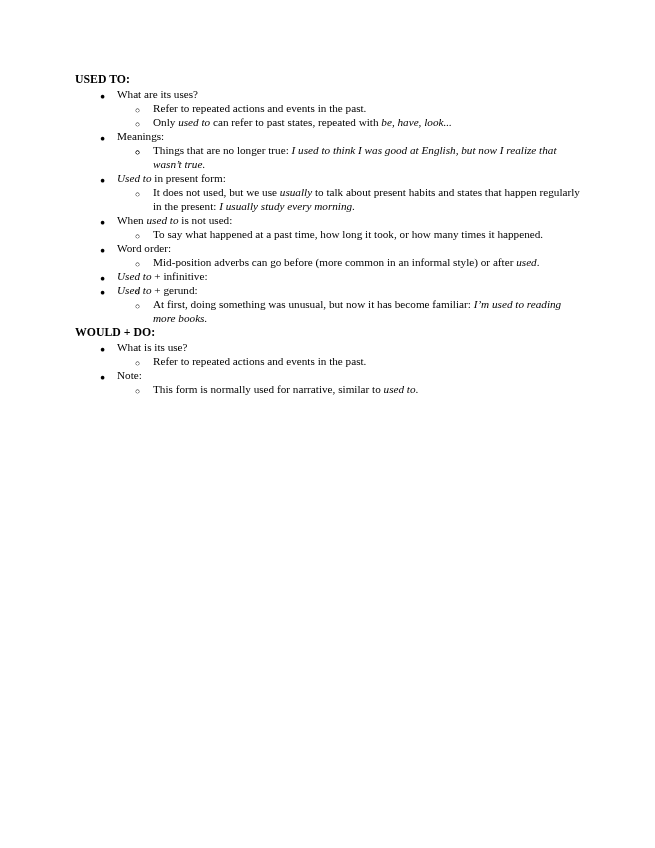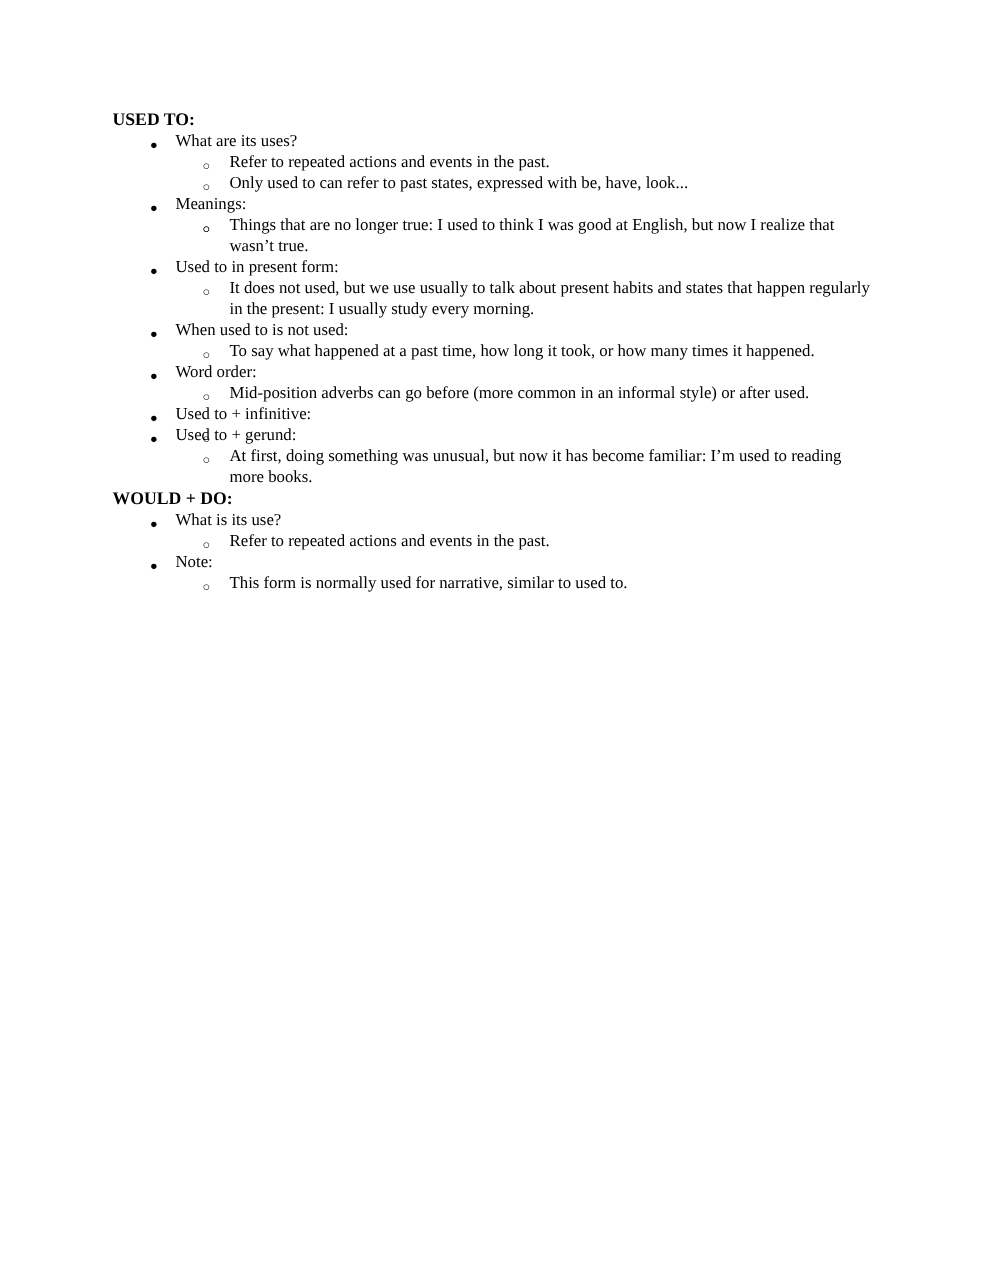--- a/index.html
+++ b/index.html
@@ -13,37 +13,37 @@
     font-size:11.8px;font-weight:bold;margin:0 0 1px 0;line-height:14px;
   }
   section{display:block;}
   .sec2{}
   ul{margin:0;padding:0;list-style:none;}
   li{font-size:11.2px;line-height:14px;}
   .l1>li{position:relative;padding-left:42px;}
   .l1>li>.b{position:absolute;left:25px;top:1.5px;font-size:8.5px;}
   .sub>li{position:relative;padding-left:36px;}
   .sub>li>.b{position:absolute;left:18px;top:1.5px;font-size:8.5px;}
-  .i{}
+  .i{font-style:italic;}
   .run{white-space:pre-wrap;}
 </style>
 </head>
 <body>
 
 <div class="page">
 
   <section>
     <h2 class="heading">USED TO:</h2>
     <ul class="l1">
 
       <li>
         <span class="b">●</span><span class="txt"><span class="run">What are its uses?</span></span>
         <ul class="sub">
           <li><span class="b">○</span><span class="txt"><span class="run">Refer to repeated actions and events in the past.</span></span></li>
-          <li><span class="b">○</span><span class="txt"><span class="run">Only </span><span class="run i">used to</span><span class="run"> can refer to past states, expressed with </span><span class="run i">be, have, look...</span></span></li>
+          <li><span class="b">○</span><span class="txt"><span class="run">Only </span><span class="run i">used to</span><span class="run"> can refer to past states, repeated with </span><span class="run i">be, have, look...</span></span></li>
         </ul>
       </li>
 
       <li>
         <span class="b">●</span><span class="txt"><span class="run">Meanings:</span></span>
         <ul class="sub">
           <li><span class="b">○</span></li>
           <li><span class="b">○</span><span class="txt"><span class="run">Things that are no longer true: </span><span class="run i">I used to think I was good at English, but now I realize that wasn’t true.</span></span></li>
         </ul>
       </li>

